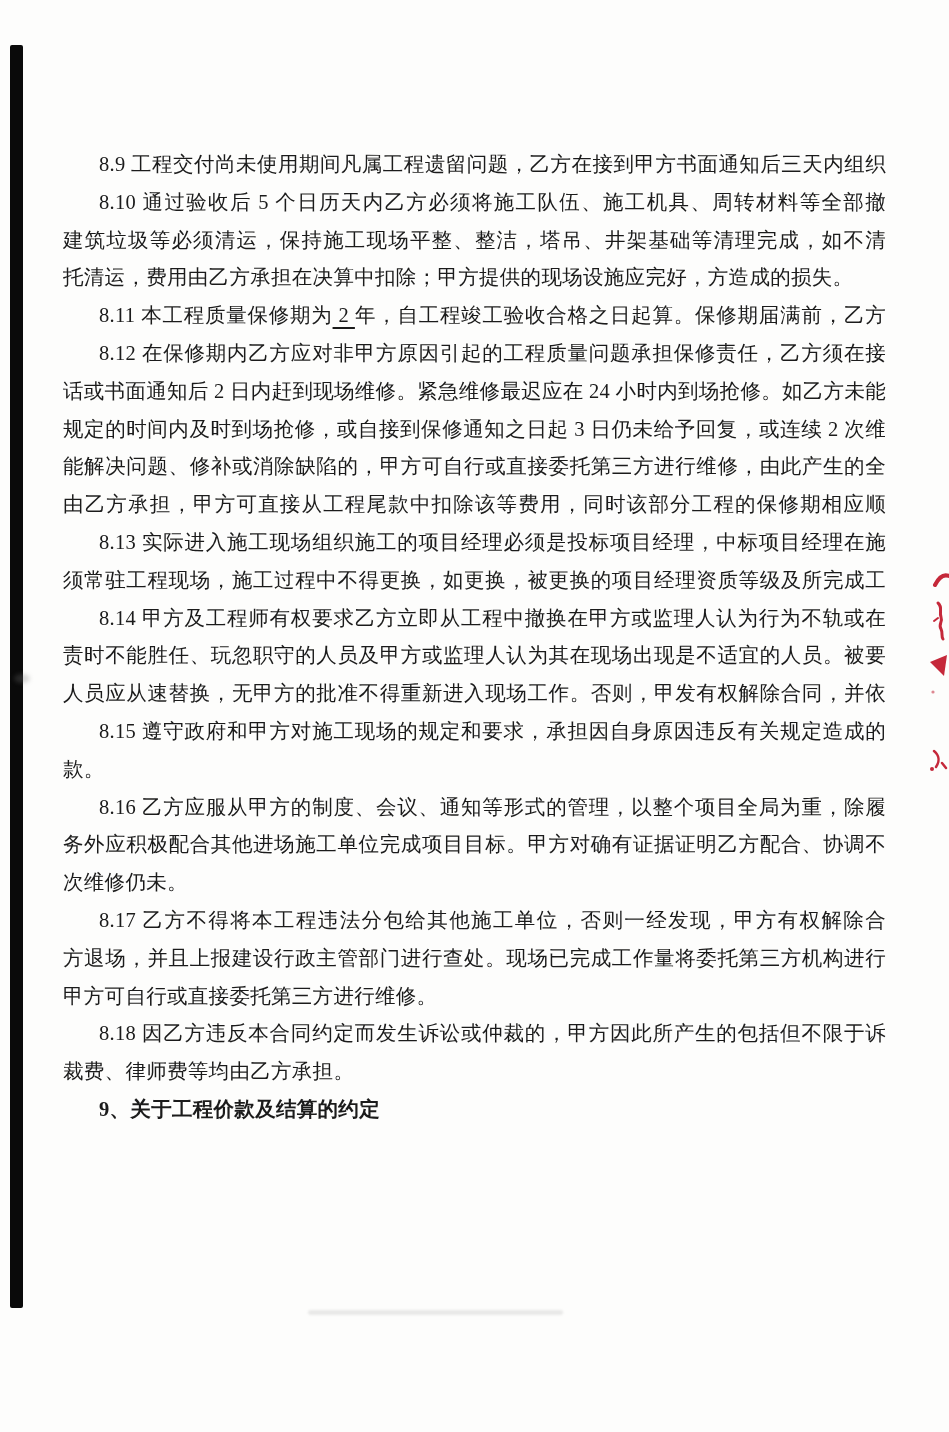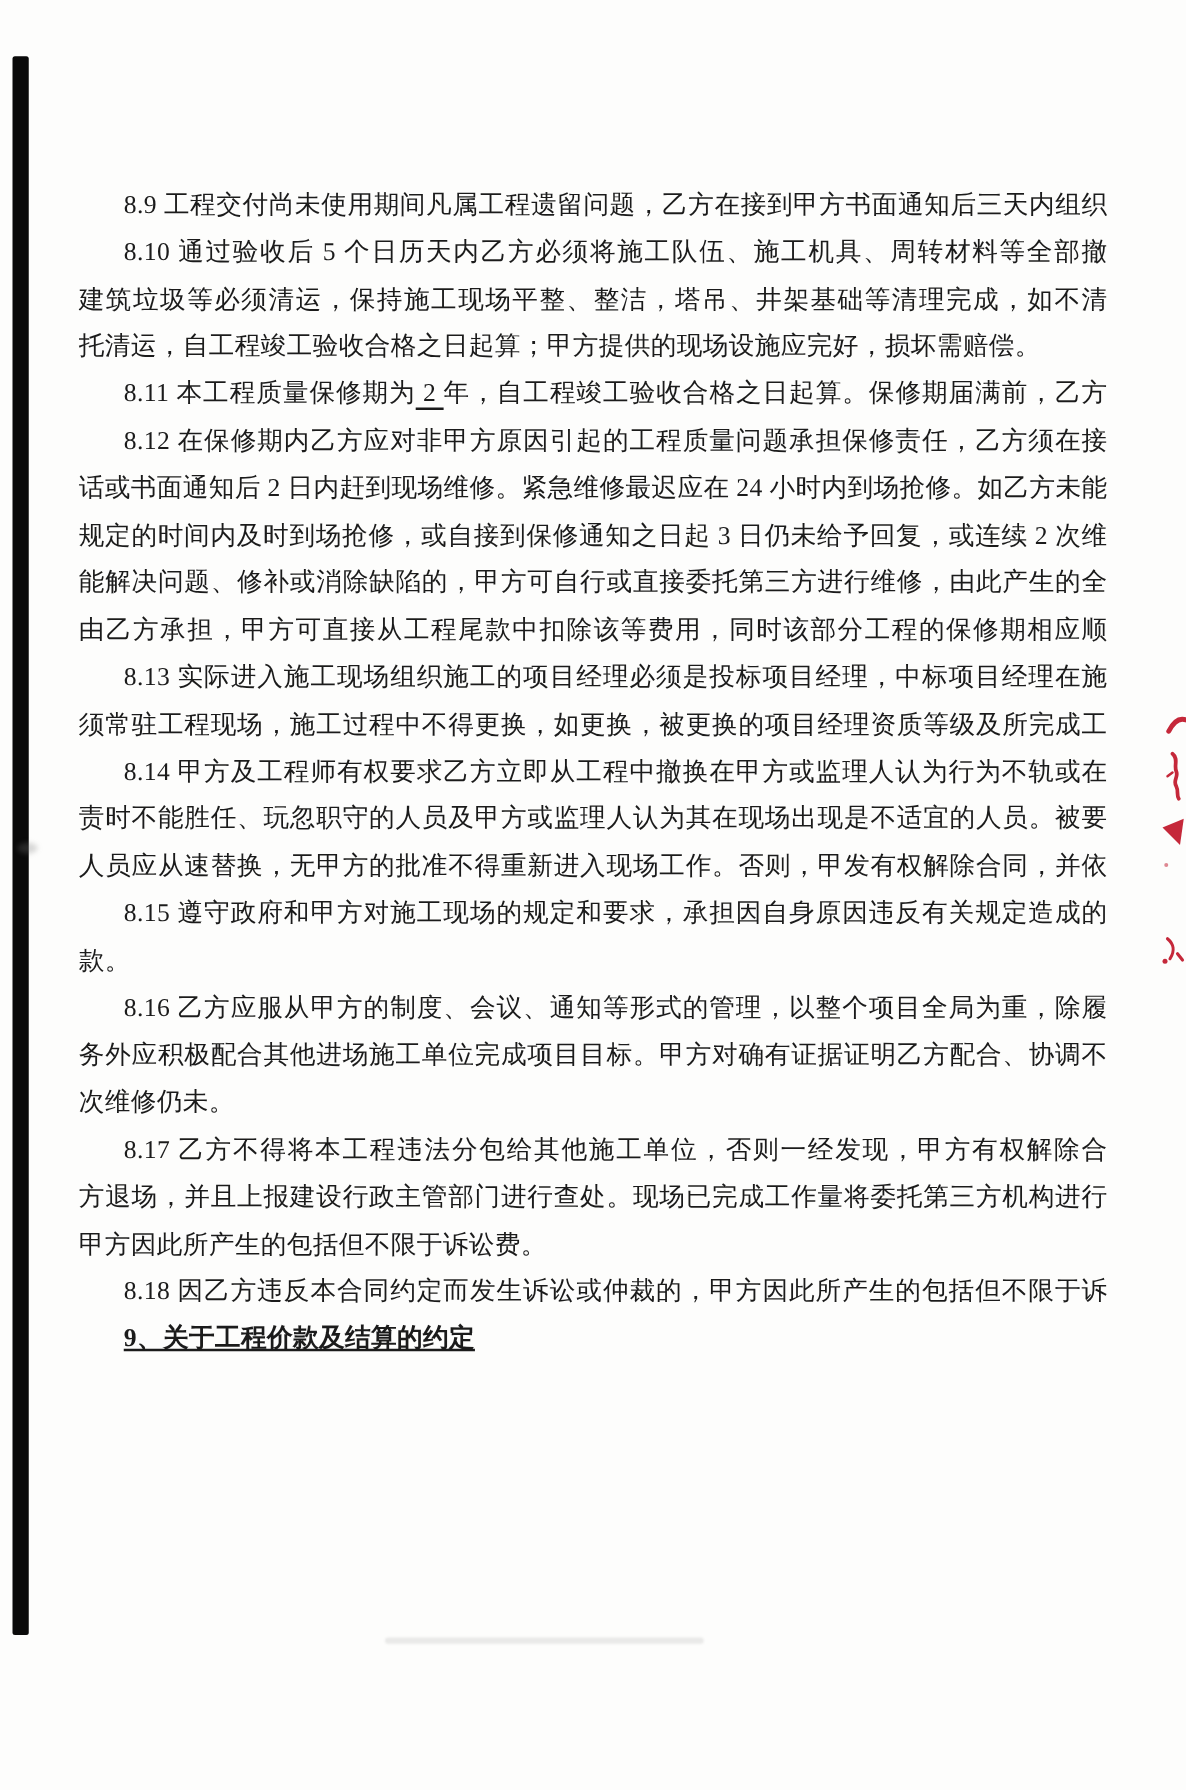--- a/index.html
+++ b/index.html
@@ -38,21 +38,21 @@
     position:absolute;left:63px;top:146px;width:823px;
     font-size:20.5px;line-height:37.8px;color:var(--text-ink);
     letter-spacing:.3px;
   }
   .ln{
     text-align:justify;text-align-last:justify;
     white-space:normal;overflow:hidden;height:37.8px;
   }
   .ln.last{text-align-last:left;}
   .ln.ind{padding-left:36px;}
-  .ln.bold{font-weight:bold;text-decoration:underline;}
+  .ln.bold{font-weight:bold;}
   .ul{text-decoration:underline;text-underline-offset:5px;text-decoration-thickness:1.5px;}
 </style>
 </head>
 <body>
 
 <div class="page">
 
   <div class="scan-bar"></div>
 
   <div class="smudge"></div>
@@ -75,21 +75,21 @@
 
   <div class="content">
 
     <div>
       <div class="ln ind">8.9 工程交付尚未使用期间凡属工程遗留问题，乙方在接到甲方书面通知后三天内组织整改。</div>
     </div>
 
     <div>
       <div class="ln ind">8.10 通过验收后 5 个日历天内乙方必须将施工队伍、施工机具、周转材料等全部撤清，所有</div>
       <div class="ln">建筑垃圾等必须清运，保持施工现场平整、整洁，塔吊、井架基础等清理完成，如不清运，甲方委</div>
-      <div class="ln last">托清运，自工程竣工验收合格之日起算；甲方提供的现场设施应完好，损坏需赔偿。</div>
+      <div class="ln last">托清运，费用由乙方承担在决算中扣除；甲方提供的现场设施应完好，方造成的损失。</div>
     </div>
 
     <div>
       <div class="ln ind"><span>8.11 本工程质量保修期为</span><span class="ul"> 2 </span><span>年，自工程竣工验收合格之日起算。保修期届满前，乙方须对</span></div>
     </div>
 
     <div>
       <div class="ln ind">8.12 在保修期内乙方应对非甲方原因引起的工程质量问题承担保修责任，乙方须在接到甲方电</div>
       <div class="ln">话或书面通知后 2 日内赶到现场维修。紧急维修最迟应在 24 小时内到场抢修。如乙方未能在甲方</div>
       <div class="ln">规定的时间内及时到场抢修，或自接到保修通知之日起 3 日仍未给予回复，或连续 2 次维修仍未</div>
@@ -115,25 +115,26 @@
 
     <div>
       <div class="ln ind">8.16 乙方应服从甲方的制度、会议、通知等形式的管理，以整个项目全局为重，除履行合同义</div>
       <div class="ln">务外应积极配合其他进场施工单位完成项目目标。甲方对确有证据证明乙方配合、协调不力的行为</div>
       <div class="ln last">次维修仍未。</div>
     </div>
 
     <div>
       <div class="ln ind">8.17 乙方不得将本工程违法分包给其他施工单位，否则一经发现，甲方有权解除合同，勒令乙</div>
       <div class="ln">方退场，并且上报建设行政主管部门进行查处。现场已完成工作量将委托第三方机构进行认定。乙</div>
-      <div class="ln last">甲方因此所产生的包括但不限于诉讼费。</div>
+      <div class="ln last">甲方可自行或直接委托第三方进行维修。</div>
     </div>
 
     <div>
       <div class="ln ind">8.18 因乙方违反本合同约定而发生诉讼或仲裁的，甲方因此所产生的包括但不限于诉讼费、仲</div>
+      <div class="ln last">裁费、律师费等均由乙方承担。</div>
     </div>
 
     <div>
       <div class="ln ind last bold">9、关于工程价款及结算的约定</div>
     </div>
 
 
   </div>
 </div>
 

